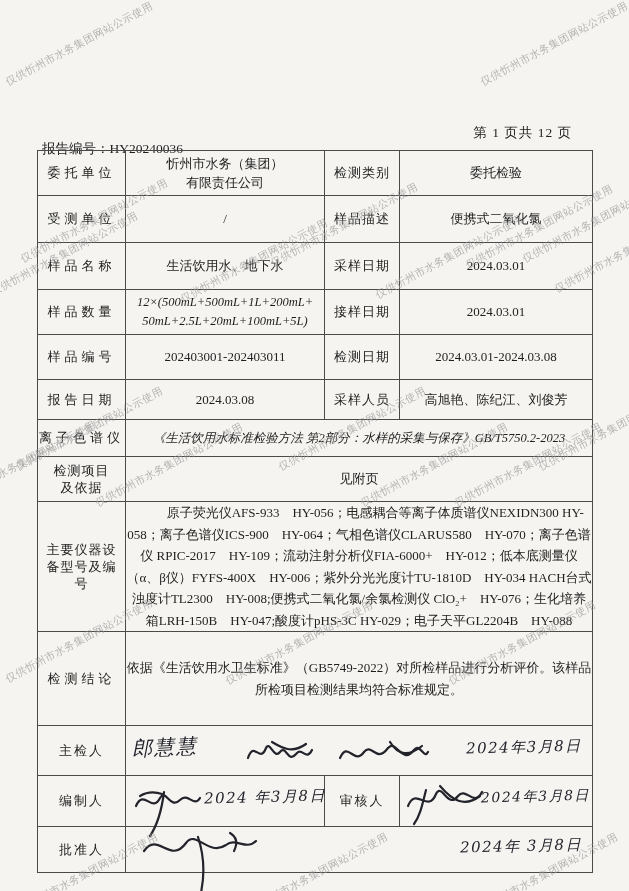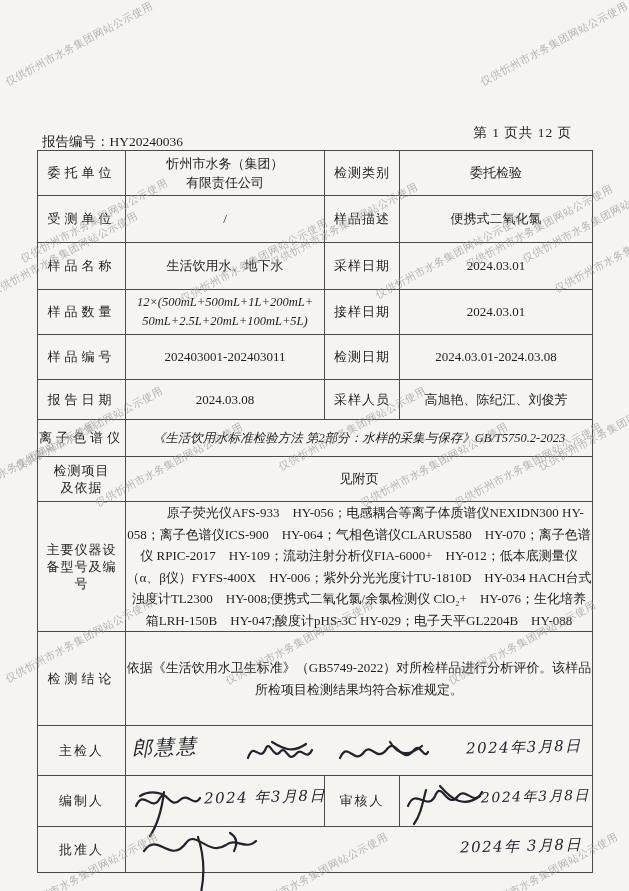--- a/index.html
+++ b/index.html
@@ -14,21 +14,21 @@
   }
   
   .title{
     position:absolute;left:0;top:84px;width:100%;
     text-align:center;
     font-family:"Liberation Sans","DejaVu Sans",sans-serif;
     font-weight:700;font-size:17.5px;letter-spacing:1px;
     color:#111;
   }
   .meta-line{position:absolute;top:124px;left:0;width:100%;height:20px;font-size:13.5px;}
-  .report-no{position:absolute;left:42px;top:9px;}
+  .report-no{position:absolute;left:42px;top:16px;}
   .page-info{position:absolute;right:57px;top:0;letter-spacing:1px;}
   
   table.report{
     position:absolute;left:37px;top:150px;
     border-collapse:collapse;table-layout:fixed;
     width:555px;
   }
   table.report td{
     border:1px solid #4a4a4a;
     font-size:13px;

